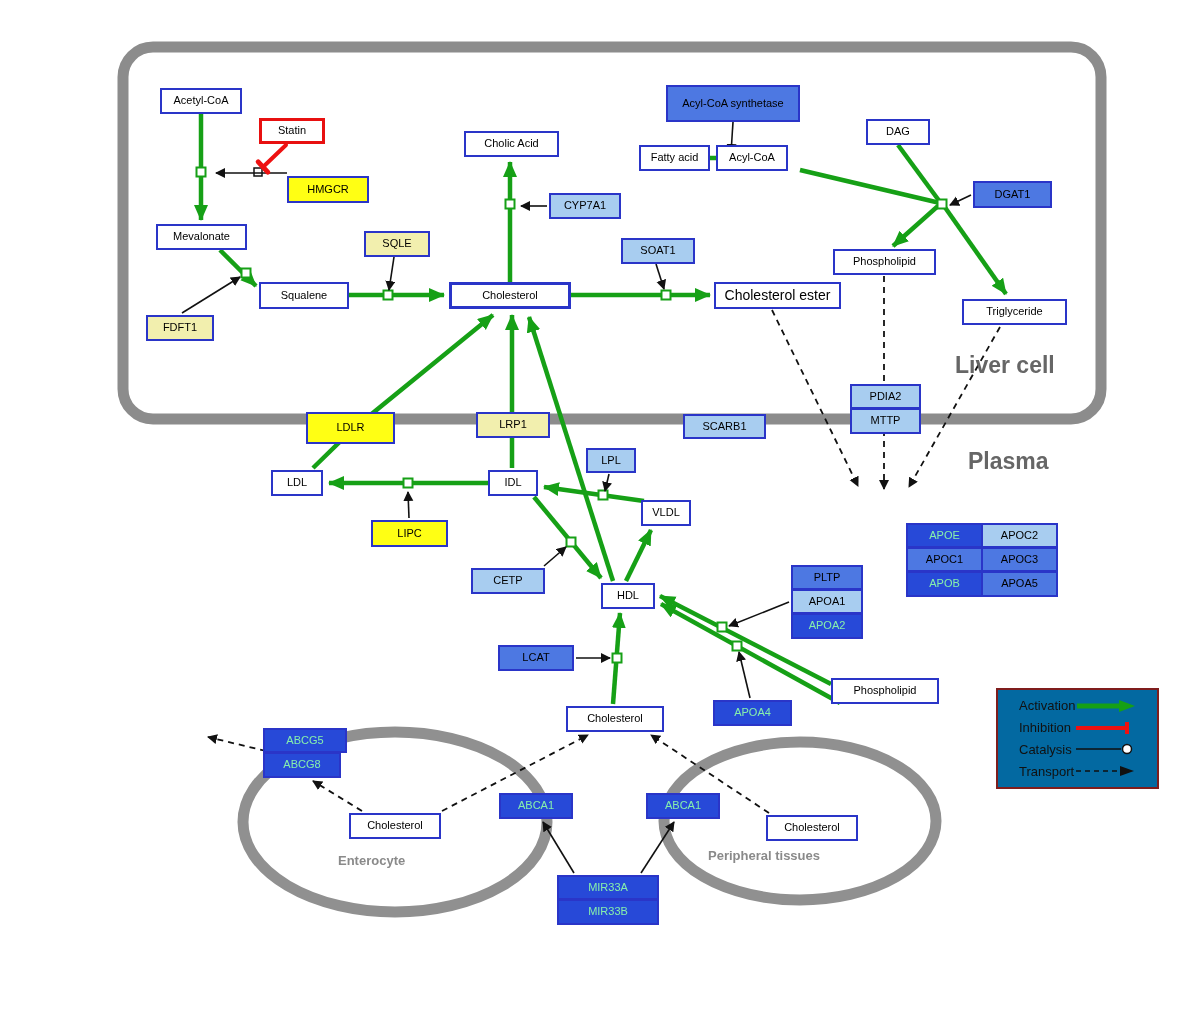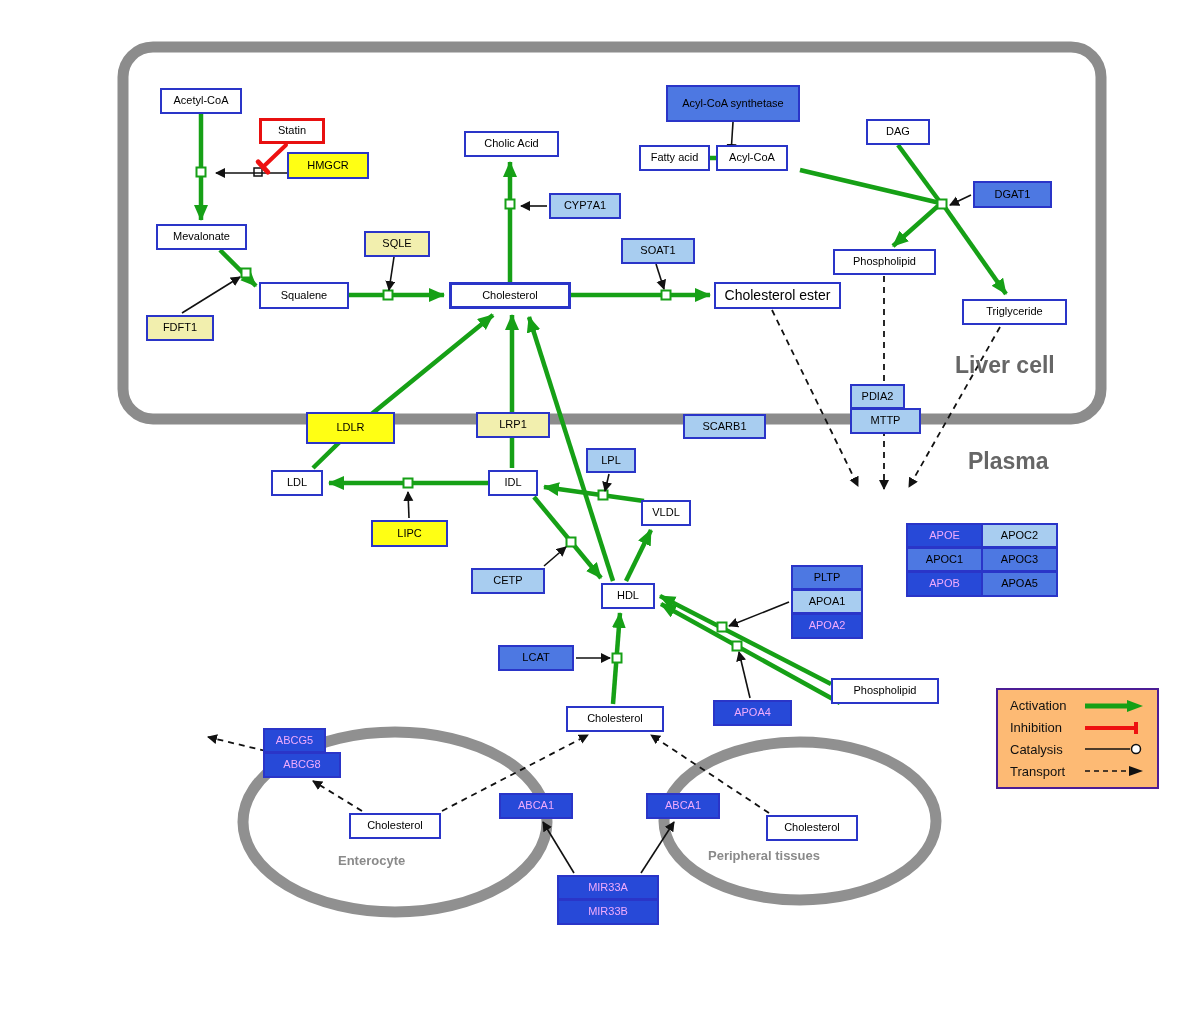--- a/index.html
+++ b/index.html
@@ -6,29 +6,29 @@
   #stage{position:relative;width:1200px;height:1013px;background:#fff;overflow:hidden;
          font-family:"Liberation Sans",sans-serif;}
   #edges{position:absolute;left:0;top:0;z-index:1;}
   .n{position:absolute;z-index:2;box-sizing:border-box;background:#fff;border:2px solid #2a35c8;
      display:flex;align-items:center;justify-content:center;text-align:center;
      font-size:11px;line-height:1.05;color:#000;cursor:default;}
   .thick{border-width:3px;}
   .rd{border-color:#e81010;border-width:3px;}
   .yl{background:#ffff14;}
   .py{background:#f2efae;}
-  .bd{background:#2749d8;color:#f0abfc;}
+  .bd{background:#2749d8;color:#86efac;}
   .bm{background:#4d78e2;color:#000;}
   .bl{background:#a8cdf0;}
   .sm{font-size:14px;}
   .comp-label{position:absolute;z-index:2;font-weight:bold;color:#666;}
   .comp-label.cells{color:#8a8a8a;font-size:13px;}
   .big{font-size:23px;}
   .legend{position:absolute;z-index:3;left:996px;top:688px;width:163px;height:101px;
-          box-sizing:border-box;border:2px solid #4c1d95;background:#fdba74;padding:5px 12px;
+          box-sizing:border-box;border:2px solid #7f1d1d;background:#0369a1;padding:5px 21px;
           display:flex;flex-direction:column;justify-content:space-around;}
   .lg-row{display:flex;align-items:center;justify-content:space-between;height:22px;}
   .lg-label{font-size:13px;color:#111;}
 </style>
 </head>
 <body>
 
 <div id="stage">
 
   <svg id="edges" width="1200" height="1013">
@@ -121,38 +121,38 @@
     </g>
   </svg>
 
   <div class="comp-label big" style="left:955px;top:352px;">Liver cell</div>
   <div class="comp-label big" style="left:968px;top:448px;">Plasma</div>
   <div class="comp-label cells" style="left:338px;top:853px;">Enterocyte</div>
   <div class="comp-label cells" style="left:708px;top:848px;">Peripheral tissues</div>
 
   <div class="n" style="left:160px;top:88px;width:82px;height:26px;">Acetyl-CoA</div>
   <div class="n rd" style="left:259px;top:118px;width:66px;height:26px;">Statin</div>
-  <div class="n yl" style="left:287px;top:152px;width:82px;height:27px;">HMGCR</div>
+  <div class="n yl" style="left:287px;top:176px;width:82px;height:27px;">HMGCR</div>
   <div class="n" style="left:156px;top:224px;width:91px;height:26px;">Mevalonate</div>
   <div class="n py" style="left:146px;top:315px;width:68px;height:26px;">FDFT1</div>
   <div class="n" style="left:259px;top:282px;width:90px;height:27px;">Squalene</div>
   <div class="n py" style="left:364px;top:231px;width:66px;height:26px;">SQLE</div>
   <div class="n thick" style="left:449px;top:282px;width:122px;height:27px;">Cholesterol</div>
   <div class="n" style="left:464px;top:131px;width:95px;height:26px;">Cholic Acid</div>
   <div class="n bl" style="left:549px;top:193px;width:72px;height:26px;">CYP7A1</div>
   <div class="n bl" style="left:621px;top:238px;width:74px;height:26px;">SOAT1</div>
   <div class="n sm" style="left:714px;top:282px;width:127px;height:27px;">Cholesterol ester</div>
   <div class="n bm" style="left:666px;top:85px;width:134px;height:37px;">Acyl-CoA synthetase</div>
   <div class="n" style="left:639px;top:145px;width:71px;height:26px;">Fatty acid</div>
   <div class="n" style="left:716px;top:145px;width:72px;height:26px;">Acyl-CoA</div>
   <div class="n" style="left:866px;top:119px;width:64px;height:26px;">DAG</div>
   <div class="n bm" style="left:973px;top:181px;width:79px;height:27px;">DGAT1</div>
   <div class="n" style="left:833px;top:249px;width:103px;height:26px;">Phospholipid</div>
   <div class="n" style="left:962px;top:299px;width:105px;height:26px;">Triglyceride</div>
-  <div class="n bl" style="left:850px;top:384px;width:55px;height:25px;">PDIA2</div>
+  <div class="n bl" style="left:850px;top:384px;width:71px;height:25px;">PDIA2</div>
   <div class="n bl" style="left:850px;top:408px;width:71px;height:26px;">MTTP</div>
 
   <div class="n yl" style="left:306px;top:412px;width:89px;height:32px;">LDLR</div>
   <div class="n py" style="left:476px;top:412px;width:74px;height:26px;">LRP1</div>
   <div class="n bl" style="left:683px;top:414px;width:83px;height:25px;">SCARB1</div>
 
   <div class="n" style="left:271px;top:470px;width:52px;height:26px;">LDL</div>
   <div class="n" style="left:488px;top:470px;width:50px;height:26px;">IDL</div>
   <div class="n bl" style="left:586px;top:448px;width:50px;height:25px;">LPL</div>
   <div class="n" style="left:641px;top:500px;width:50px;height:26px;">VLDL</div>
@@ -166,21 +166,21 @@
   <div class="n bl" style="left:981px;top:523px;width:77px;height:25px;">APOC2</div>
   <div class="n bm" style="left:906px;top:547px;width:77px;height:25px;">APOC1</div>
   <div class="n bm" style="left:981px;top:547px;width:77px;height:25px;">APOC3</div>
   <div class="n bd" style="left:906px;top:571px;width:77px;height:26px;">APOB</div>
   <div class="n bm" style="left:981px;top:571px;width:77px;height:26px;">APOA5</div>
   <div class="n bm" style="left:498px;top:645px;width:76px;height:26px;">LCAT</div>
   <div class="n bd" style="left:713px;top:700px;width:79px;height:26px;">APOA4</div>
   <div class="n" style="left:831px;top:678px;width:108px;height:26px;">Phospholipid</div>
   <div class="n" style="left:566px;top:706px;width:98px;height:26px;">Cholesterol</div>
 
-  <div class="n bd" style="left:263px;top:728px;width:63px;height:25px;">ABCG5</div>
+  <div class="n bd" style="left:263px;top:728px;width:84px;height:25px;">ABCG5</div>
   <div class="n bd" style="left:263px;top:752px;width:78px;height:26px;">ABCG8</div>
   <div class="n" style="left:349px;top:813px;width:92px;height:26px;">Cholesterol</div>
   <div class="n bd" style="left:499px;top:793px;width:74px;height:26px;">ABCA1</div>
   <div class="n bd" style="left:646px;top:793px;width:74px;height:26px;">ABCA1</div>
   <div class="n" style="left:766px;top:815px;width:92px;height:26px;">Cholesterol</div>
   <div class="n bd" style="left:557px;top:875px;width:102px;height:25px;">MIR33A</div>
   <div class="n bd" style="left:557px;top:899px;width:102px;height:26px;">MIR33B</div>
 
   <div class="legend">
     <div class="lg-row">

